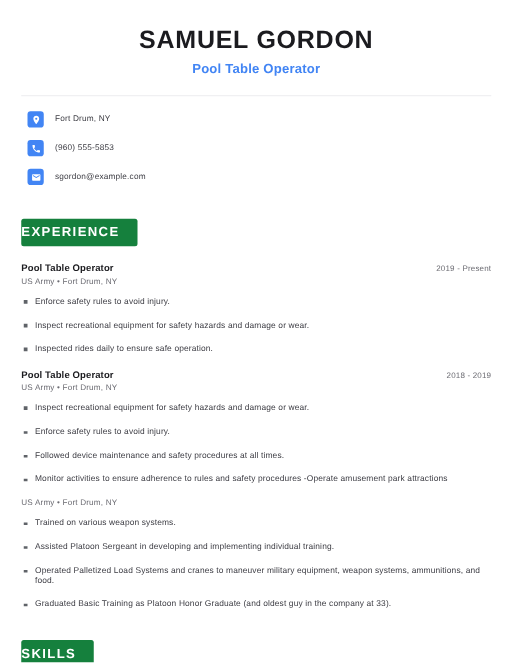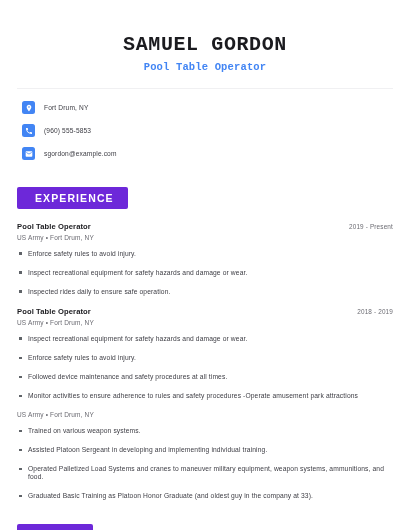--- a/index.html
+++ b/index.html
@@ -17,22 +17,21 @@
     width: 410px;
     height: 530px;
     background: #ffffff;
     overflow: hidden;
     padding: 0 17px;
   }
 
   
   .header {
     text-align: center;
-    padding-top: 32px;
-    font-family: Liberation Mono, monospace;
+    padding-top: 20px;
   }
   .full-name {
     font-size: 20px;
     font-weight: bold;
     letter-spacing: 0.6px;
     color: #1b1b1f;
     line-height: 1.25;
   }
   .job-subtitle {
     font-size: 10.5px;
@@ -74,26 +73,26 @@
   .contact-icon svg { display: block; }
   .contact-text {
     font-size: 6.6px;
     color: #3c3c43;
     letter-spacing: 0.15px;
   }
 
   
   .section-badge {
     display: inline-block;
-    background: #6d28d9;
+    background: #15803d;
     color: #ffffff;
     font-size: 10.5px;
     font-weight: bold;
     letter-spacing: 1.1px;
-    padding: 5px 14px 5px 18px;
+    padding: 5px 14px 5px 0;
     border-radius: 2px;
   }
   .section-experience { margin-top: 27px; }
   .section-skills { margin-top: 24px; }
 
   
   .jobs { margin-top: 13px; }
   .job { margin-bottom: 2px; }
   .job + .job { margin-top: 11px; }
 

